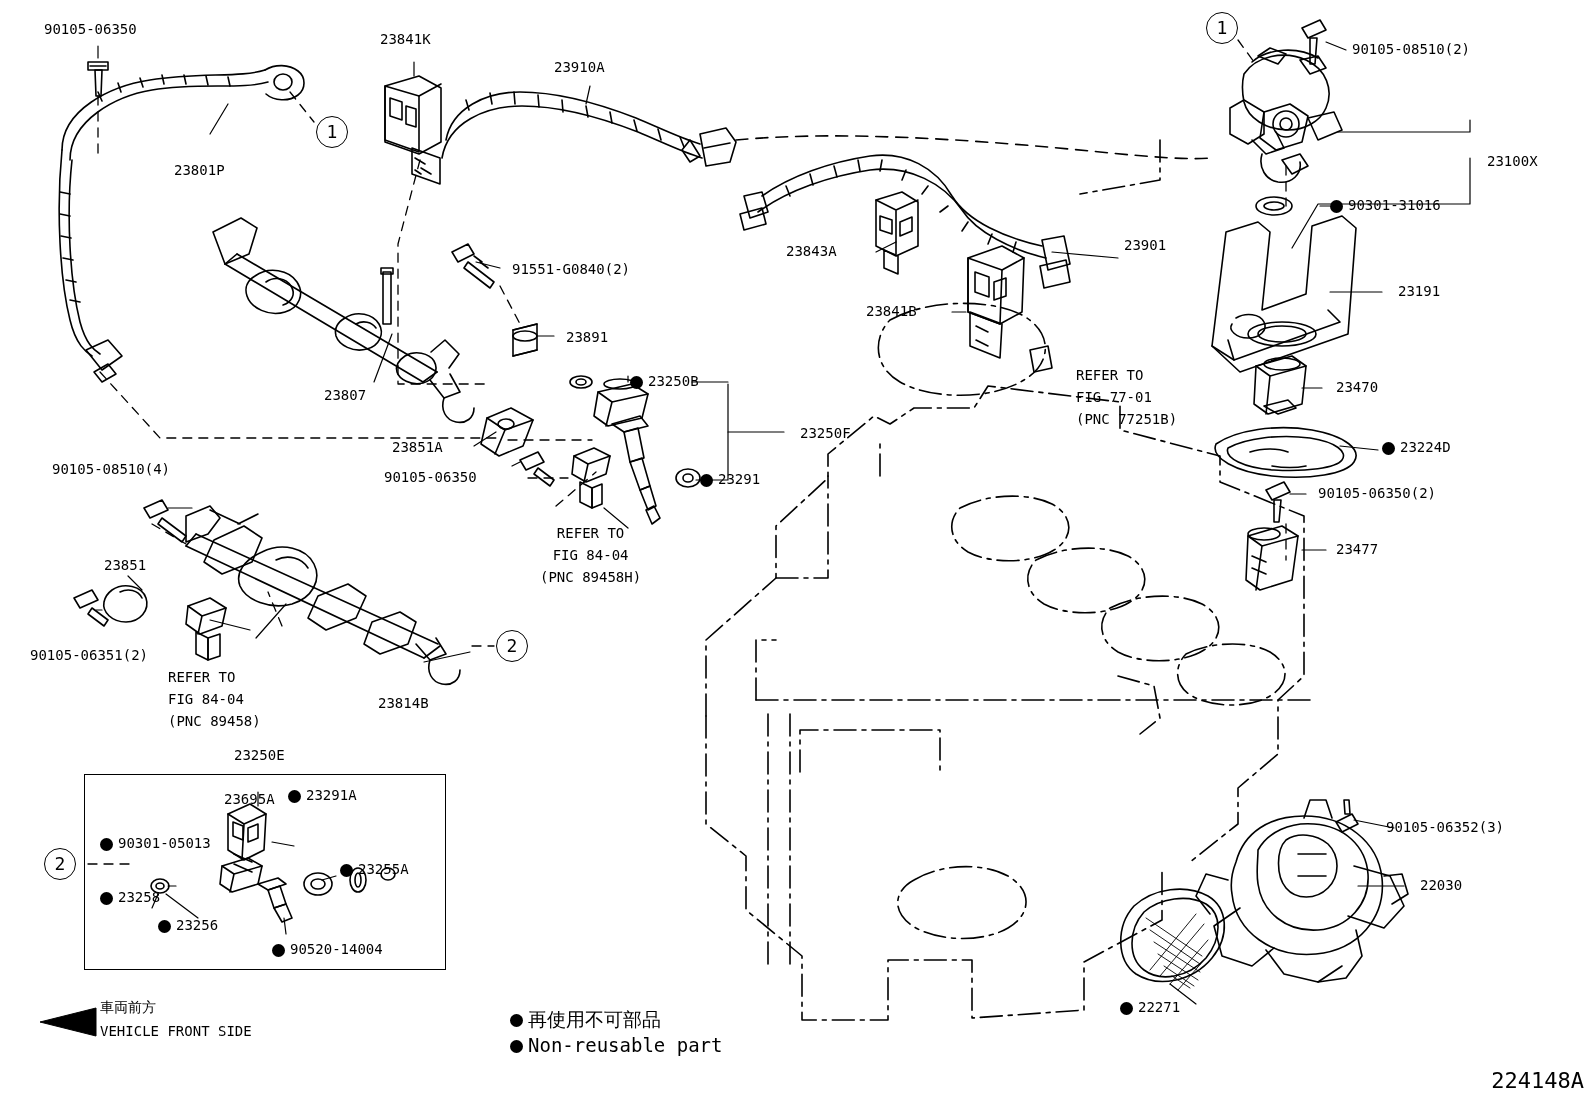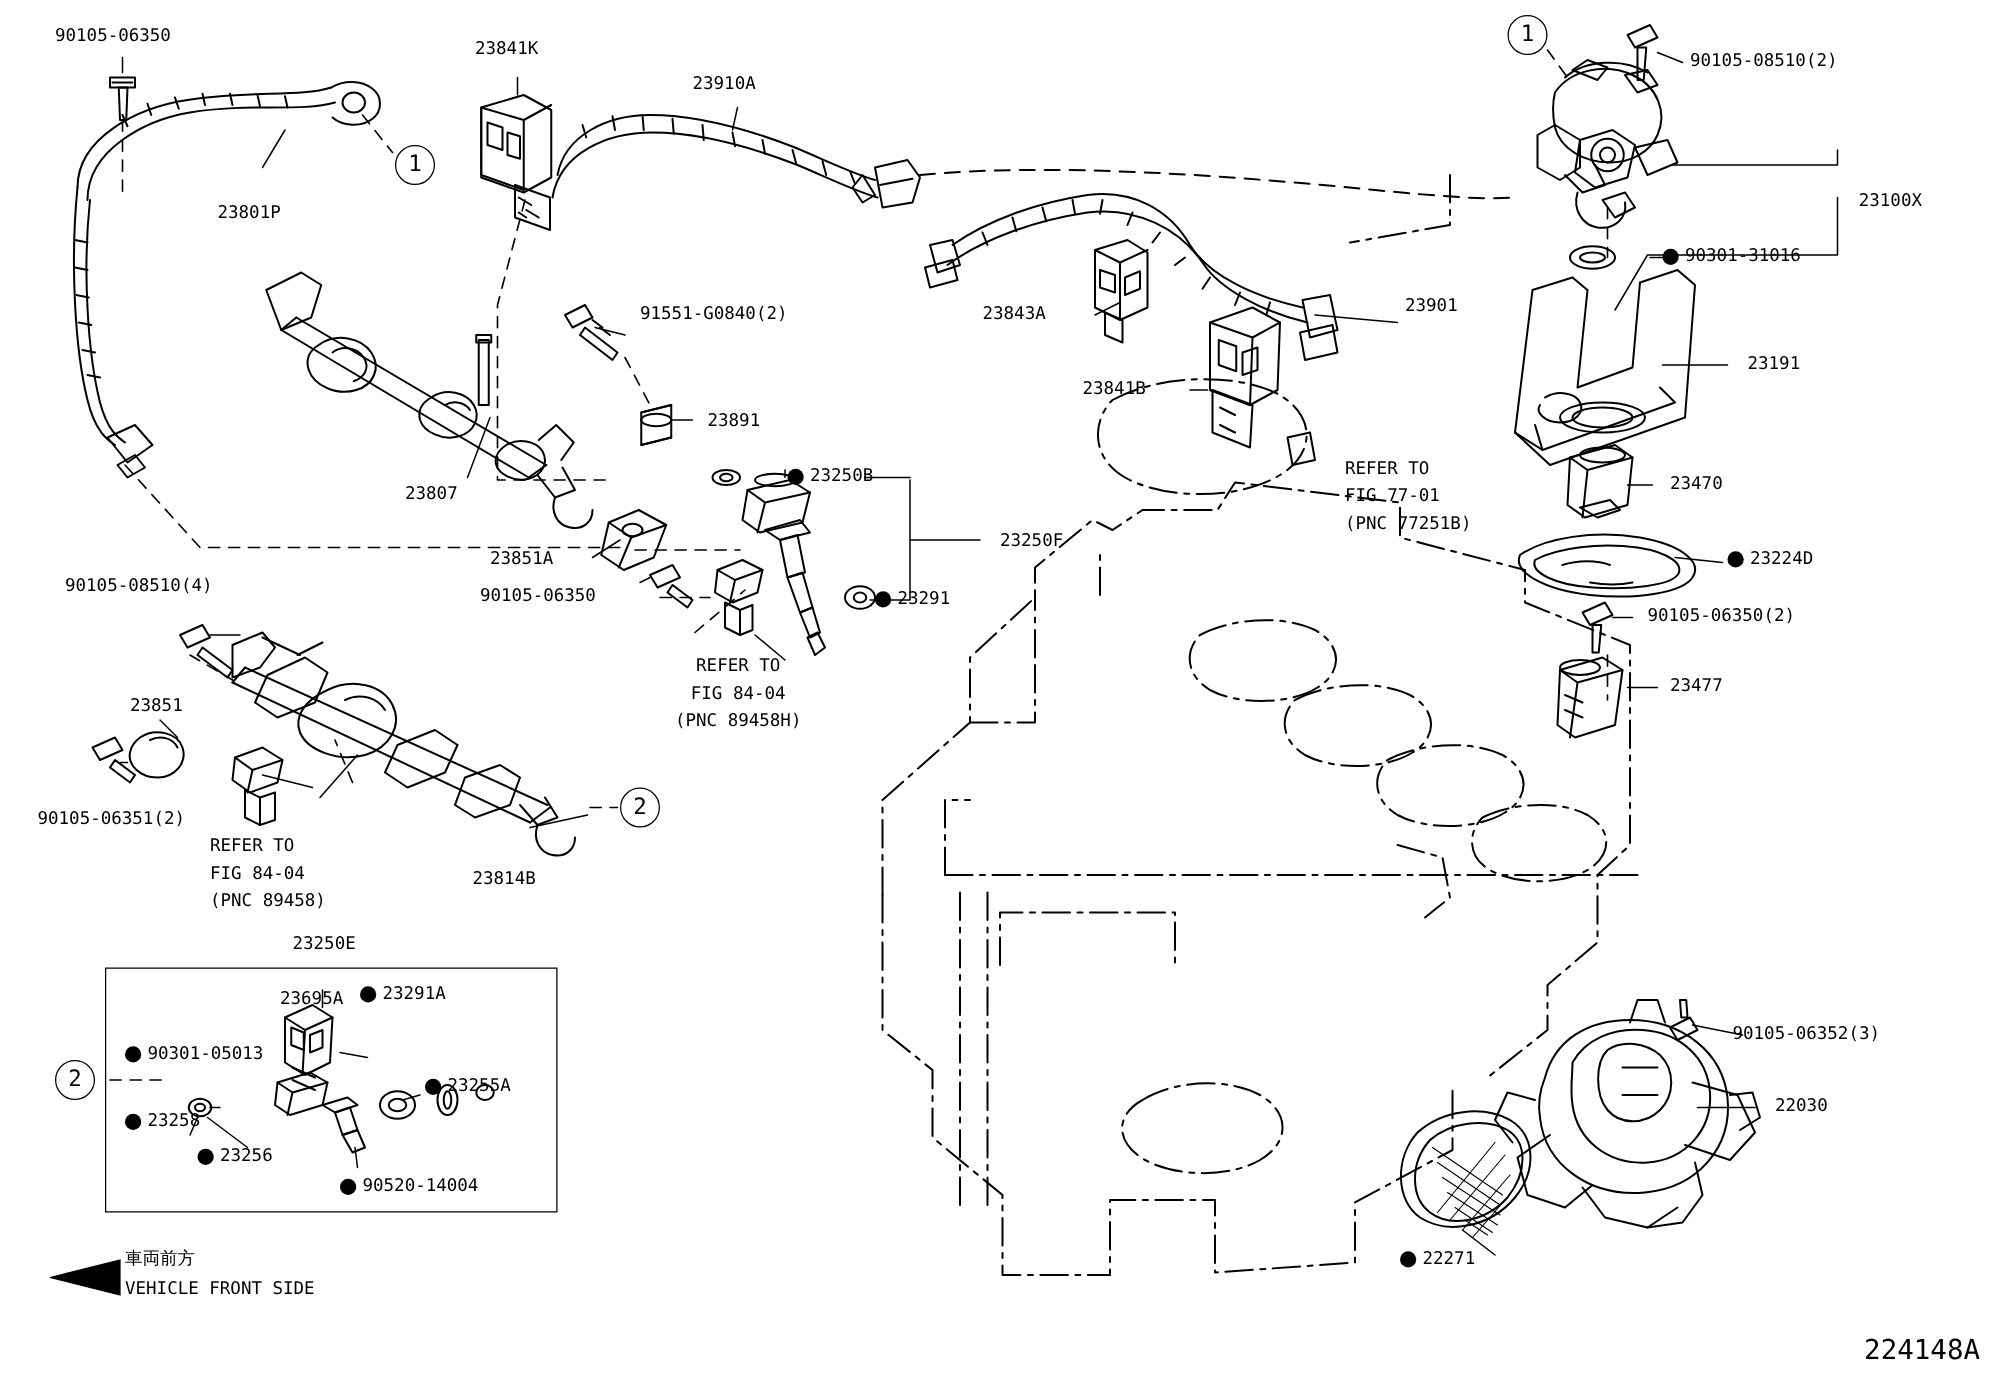--- a/index.html
+++ b/index.html
@@ -347,21 +347,21 @@
 
   <div class="lbl" style="left:1382px;top:436px;"><span class="dot"></span><span>23224D</span></div>
 
   <div class="lbl" style="left:1318px;top:482px;">90105-06350(2)</div>
   <div class="lbl" style="left:1336px;top:538px;">23477</div>
 
   <div class="lbl" style="left:786px; top:240px;">23843A</div>
   <div class="lbl" style="left:1124px;top:234px;">23901</div>
   <div class="lbl" style="left:866px; top:300px;">23841B</div>
 
-  <div class="lbl" style="left:512px; top:240px;text-align:right;">91551-G0840(2)</div>
+  <div class="lbl" style="left:512px; top:258px;text-align:right;">91551-G0840(2)</div>
   <div class="lbl" style="left:566px; top:326px;">23891</div>
   <div class="lbl" style="left:324px; top:384px;">23807</div>
   <div class="lbl" style="left:392px; top:436px;">23851A</div>
   <div class="lbl" style="left:384px; top:466px;">90105-06350</div>
 
   <div class="lbl" style="left:630px; top:370px;"><span class="dot"></span><span>23250B</span></div>
 
   <div class="lbl" style="left:800px; top:422px;">23250F</div>
 
   <div class="lbl" style="left:700px; top:468px;text-align:right;"><span class="dot"></span><span>23291</span></div>
@@ -403,16 +403,20 @@
 
   <div class="boxed" style="left:84px; top:774px; width:360px; height:194px;"></div>
 
   <svg class="layer" viewBox="0 0 1592 1099" style="pointer-events:none">
     <path d="M96 1022 l0 -14 l-56 14 l56 14 l0 -14 z" fill="#000" stroke="#000" stroke-width="1"></path>
     <path d="M96 1015 l0 14 l-8 0 l0 -14 z" fill="#000"></path>
   </svg>
   <div class="lbl jp" style="left:100px; top:996px;">車両前方</div>
   <div class="lbl" style="left:100px; top:1020px;">VEHICLE FRONT SIDE</div>
 
+  <div class="legend" style="left:510px; top:1006px;">
+    <div><span class="dot"></span><span class="jp">再使用不可部品</span></div>
+    <div><span class="dot"></span><span>Non-reusable part</span></div>
+  </div>
 
   <div class="code">224148A</div>
 
 </div>
 
 </body></html>

